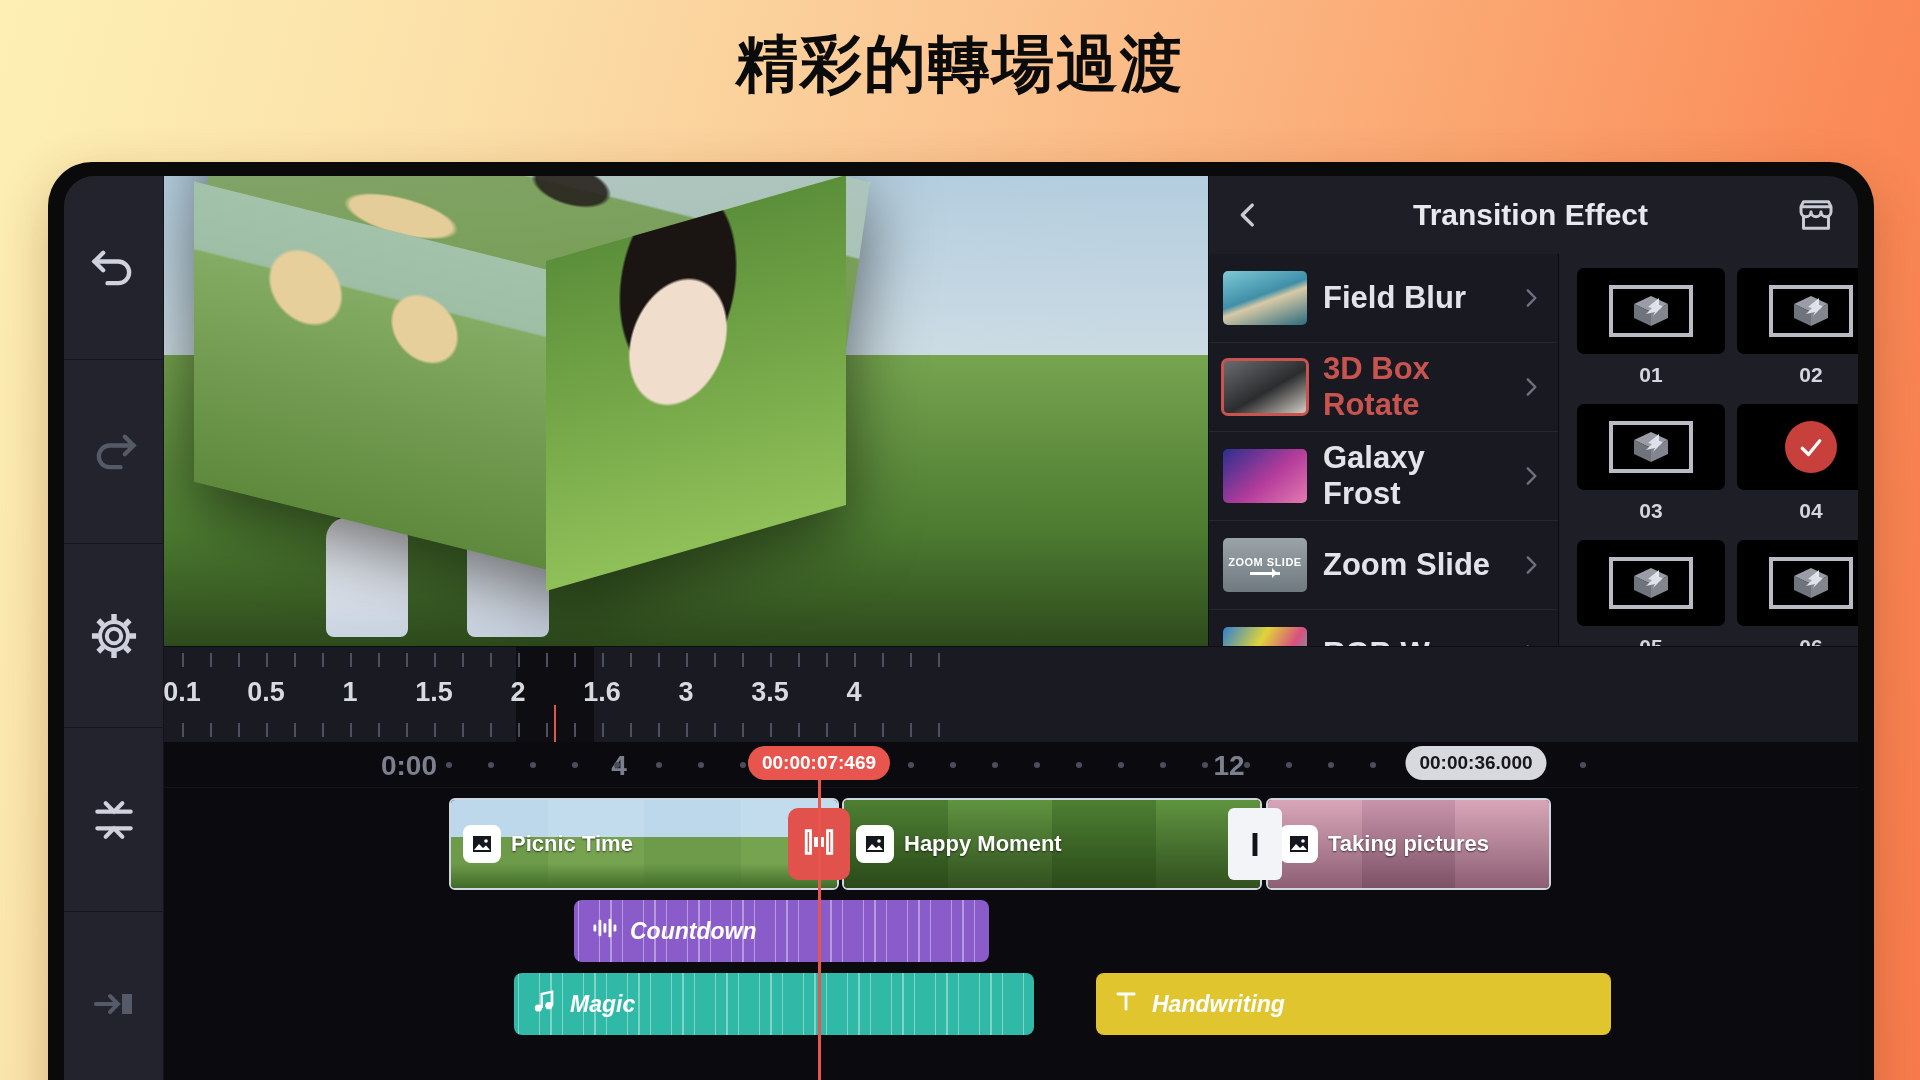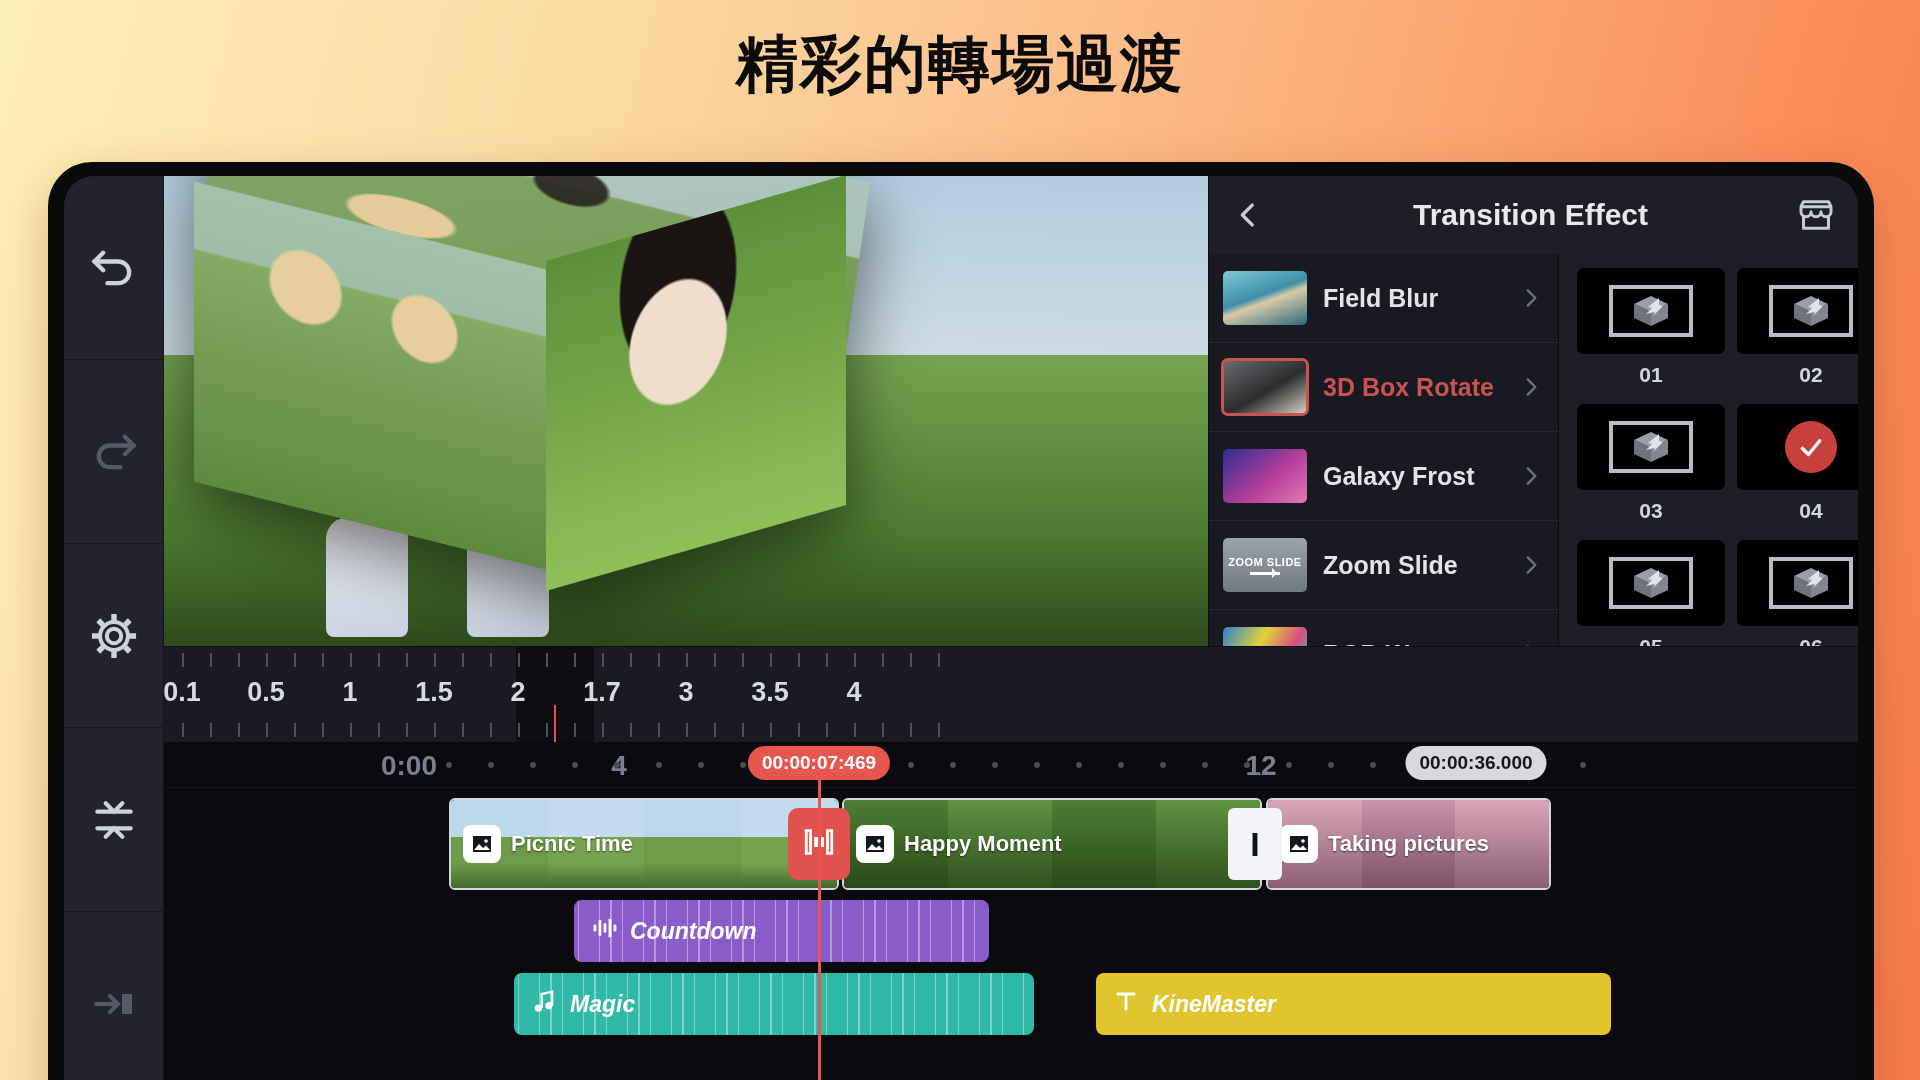--- a/index.html
+++ b/index.html
@@ -215,21 +215,21 @@
   .fx-row {
     height: 89px; display: flex; align-items: center;
     gap: 16px; padding: 0 14px 0 14px;
     border-bottom: 1px solid #262730;
   }
   .fx-thumb {
     width: 84px; height: 54px; border-radius: 5px; flex: 0 0 84px;
     background: #333; overflow: hidden; position: relative;
   }
   .fx-thumb.sel { outline: 3px solid #c8534f; outline-offset: -1px; }
-  .fx-name { flex: 1; font-size: 25px; font-weight: 700; color: #e2e4ea; }
+  .fx-name { flex: 1; font-size: 31px; font-weight: 700; color: #e2e4ea; }
   .fx-row.active .fx-name { color: #c8534f; }
   .fx-chev { color:#6d7180; display:flex; }
 
   .t1 { background: linear-gradient(160deg,#7ec9d6,#3f8fa8 45%,#d8c9a6 55%,#2a6b7c); }
   .t2 { background: linear-gradient(150deg,#6b6d70,#2b2c2e 55%,#d9d3c9); }
   .t3 { background: linear-gradient(140deg,#2b2f8f,#b43c9b 55%,#e37ab0); }
   .t4 { background: linear-gradient(#9aa3a8,#6f7a80); display:flex; flex-direction:column; align-items:center; justify-content:center; }
   .t4 span { font-size:11px; font-weight:800; color:#fff; letter-spacing:.5px; }
   .t4 i { display:block; width:30px; height:3px; background:#fff; margin-top:4px; position:relative;}
   .t4 i:after{content:"";position:absolute;right:-2px;top:-4px;border:5px solid transparent;border-left-color:#fff;}
@@ -567,21 +567,21 @@
       </div>
 
       <div class="ruler" id="prev-ruler">
         <div class="center-band" style="left:352px"></div>
         <div class="playhead-mini" style="left:390px"></div>
       <div class="lab" style="left: 18px;">0.1</div>
           <div class="lab" style="left: 102px;">0.5</div>
           <div class="lab" style="left: 186px;">1</div>
           <div class="lab" style="left: 270px;">1.5</div>
           <div class="lab" style="left: 354px;">2</div>
-          <div class="lab" style="left: 438px;">1.7</div>
+          <div class="lab" style="left: 438px;">1.6</div>
           <div class="lab" style="left: 522px;">3</div>
           <div class="lab" style="left: 606px;">3.5</div>
           <div class="lab" style="left: 690px;">4</div>
           <div class="tick" style="left: 18px;"></div>
           <div class="tick lo" style="left: 18px;"></div>
           <div class="tick" style="left: 46px;"></div>
           <div class="tick lo" style="left: 46px;"></div>
           <div class="tick" style="left: 74px;"></div>
           <div class="tick lo" style="left: 74px;"></div>
           <div class="tick" style="left: 102px;"></div>
@@ -633,21 +633,21 @@
           <div class="tick" style="left: 746px;"></div>
           <div class="tick lo" style="left: 746px;"></div>
           <div class="tick" style="left: 774px;"></div>
           <div class="tick lo" style="left: 774px;"></div>
         </div>
 
       <div class="timeline">
         <div class="tl-ruler" id="tl-ruler">
             <div class="num" style="left: 245px;">0:00</div>
             <div class="num" style="left: 455px;">4</div>
-            <div class="num" style="left: 1065px; margin-left: 32px;">12</div>
+            <div class="num" style="left: 1065px;">12</div>
             <div class="num" style="left: 1275px;">16</div>
             <div class="dot" style="left: 285px;"></div>
             <div class="dot" style="left: 327px;"></div>
             <div class="dot" style="left: 369px;"></div>
             <div class="dot" style="left: 411px;"></div>
             <div class="dot" style="left: 453px;"></div>
             <div class="dot" style="left: 495px;"></div>
             <div class="dot" style="left: 537px;"></div>
             <div class="dot" style="left: 579px;"></div>
             <div class="dot" style="left: 621px;"></div>
@@ -767,19 +767,19 @@
                 </svg>
             </span>
             <span class="lbl">Magic</span>
           </div>
           <div class="aclip" style="left:932px; width:515px; background:#e0c52e; color:#fff;">
             <span class="ic">
               <svg width="28" height="28" viewBox="0 0 24 24" fill="none" stroke="#fff" stroke-width="2.4" stroke-linecap="round">
                   <path d="M5 6h14M12 6v13"></path>
                 </svg>
             </span>
-            <span class="lbl">KineMaster</span>
+            <span class="lbl">Handwriting</span>
           </div>
         </div>
       </div>
     </div>
   </div>
 </div>
 
 </body></html>

